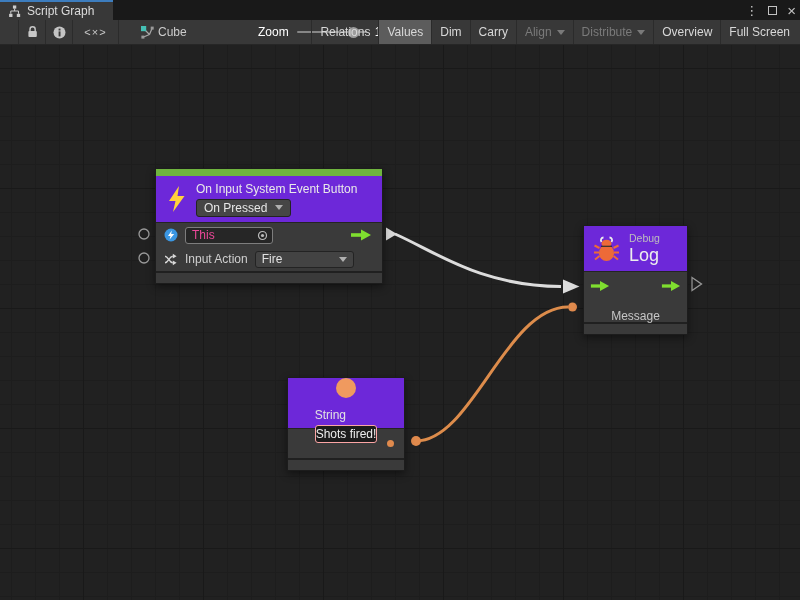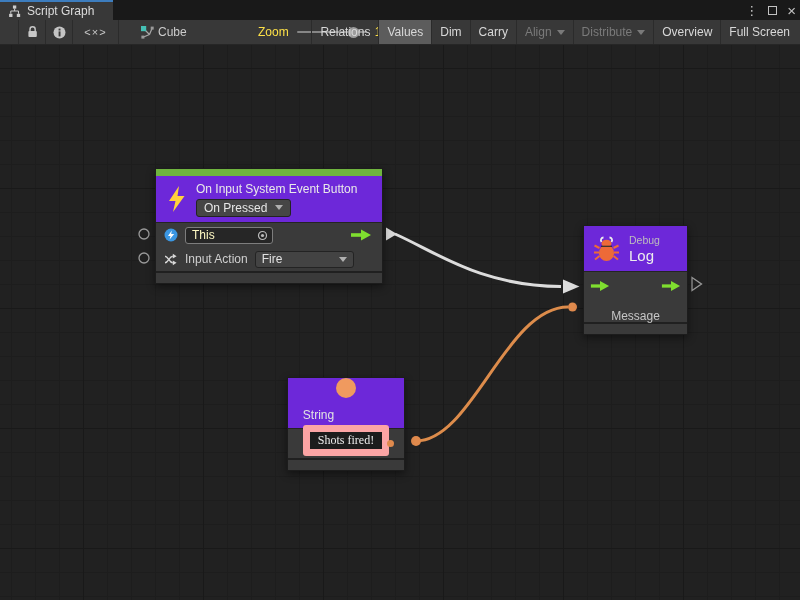--- a/index.html
+++ b/index.html
@@ -17,21 +17,21 @@
   .max-icon { width:9px; height:9px; border:1.5px solid #c2c2c2; display:inline-block; }
   .close-icon { font-size:15px; line-height:1; }
 
   
   .toolbar { position:absolute; left:0; top:20px; width:800px; height:25px; background:#383838; border-bottom:1px solid #262626; }
   .tb-btn { position:absolute; top:0; height:24px; display:flex; align-items:center; justify-content:center; border-right:1px solid #2b2b2b; }
   .tb-lock { left:18px; width:28px; border-left:1px solid #2b2b2b; }
   .tb-info { left:46px; width:27px; }
   .tb-code { left:73px; width:46px; color:#c8c8c8; font-size:11px; letter-spacing:1px; }
   .tb-graphctx { position:absolute; left:140px; top:0; height:24px; display:flex; align-items:center; gap:4px; color:#cccccc; }
-  .tb-zoom { position:absolute; left:258px; top:0; height:24px; display:flex; align-items:center; gap:8px; color:#fde047; }
+  .tb-zoom { position:absolute; left:258px; top:0; height:24px; display:flex; align-items:center; gap:8px; color:#ffffff; }
   .zoom-track { position:relative; width:70px; height:2px; background:#868686; border-radius:1px; }
   .zoom-handle { position:absolute; left:51px; top:-4.5px; width:11px; height:11px; border-radius:50%; background:#9c9c9c; }
   .tb-right { position:absolute; right:2px; top:0; height:24px; display:flex; align-items:stretch; }
   .tb-right .rbtn { display:flex; align-items:center; padding:0 8px; border-left:1px solid #2b2b2b; color:#d8d8d8; white-space:nowrap; gap:5px; }
   .tb-right .rbtn.active { background:#5c5c5c; }
   .tb-right .rbtn.disabled { color:#7a7a7a; }
   .caret-down { width:0; height:0; border-left:4px solid transparent; border-right:4px solid transparent; border-top:5px solid #b0b0b0; display:inline-block; }
   .rbtn.disabled .caret-down { border-top-color:#7a7a7a; }
 
   
@@ -56,45 +56,45 @@
 
   
   .node-event { left:155px; top:168px; width:228px; }
   .event-bar { height:7px; background:#6fb43f; }
   .event-head { height:46px; display:flex; align-items:center; gap:9px; padding:0 10px; }
   .event-title { color:#e9e9e9; white-space:nowrap; font-size:12px; }
   .mode-dd { display:inline-flex; align-items:center; gap:8px; margin-top:3px; background:#464646; border:1px solid #232323;
              border-radius:3px; padding:1px 7px; color:#e6e6e6; width:max-content; }
   .event-row { height:24px; display:flex; align-items:center; gap:7px; padding:0 8px; }
   .this-field { display:flex; width:88px; height:17px; background:#262626; border:1px solid #7d7d7d;
-                border-radius:3px; padding:0 4px 0 6px; color:#fef9c3; }
+                border-radius:3px; padding:0 4px 0 6px; color:#ec4899; }
   .this-field .grow { flex:1; }
   .fire-dd { display:flex; align-items:center; width:99px; height:17px; background:#434343; border:1px solid #232323;
              border-radius:3px; padding:0 6px; color:#e0e0e0; }
   .fire-dd .grow { flex:1; }
   .row-label { color:#cfcfcf; white-space:nowrap; }
   .push-right { margin-left:auto; }
 
   
   .node-debug { left:583px; top:225px; width:105px; }
   .debug-head { height:45px; display:flex; align-items:center; gap:9px; padding:0 9px; }
   .debug-cat { color:#bdbdbd; font-size:10.5px; }
-  .debug-title { color:#ededed; font-size:15px; margin-top:1px; }
+  .debug-title { color:#ededed; font-size:18px; margin-top:1px; }
   .debug-row1 { height:28px; display:flex; align-items:center; padding:0 6px; }
   .debug-row2 { height:22px; display:flex; align-items:center; gap:9px; padding:0 7px;flex-direction:column; }
   .msg-dot { width:7px; height:7px; border-radius:50%; background:#b0b0b0; }
   .msg-label { color:#c6c6c6; }
 
   
   .node-string { left:287px; top:377px; width:118px; }
   .string-head { height:50px; display:flex; align-items:center; gap:10px; padding:0 10px;flex-direction:column; }
   .string-icon { width:20px; height:20px; border-radius:50%; background:#f09a5f; flex:none; }
   .string-title { color:#e2e2e2; }
-  .string-field { margin-top:3px; background:#1c1c1c; border:7px solid #fca5a5; border-radius:3px; padding:1px 8px;
-                  color:#ececec; width:max-content;font-family:Liberation Serif, serif; }
+  .string-field { margin-top:3px; background:#1c1c1c; border:1px solid #fca5a5; border-radius:3px; padding:1px 0;
+                  color:#ececec; width:max-content; }
   .string-body { position:relative; height:29px; }
   .string-out-dot { position:absolute; right:10px; top:11px; width:7px; height:7px; border-radius:50%; background:#e08a4d; }
 
   .iconbox { display:inline-flex; align-items:center; justify-content:center; flex:none; }
 </style>
 </head>
 <body>
 
 <div id="app">
 

